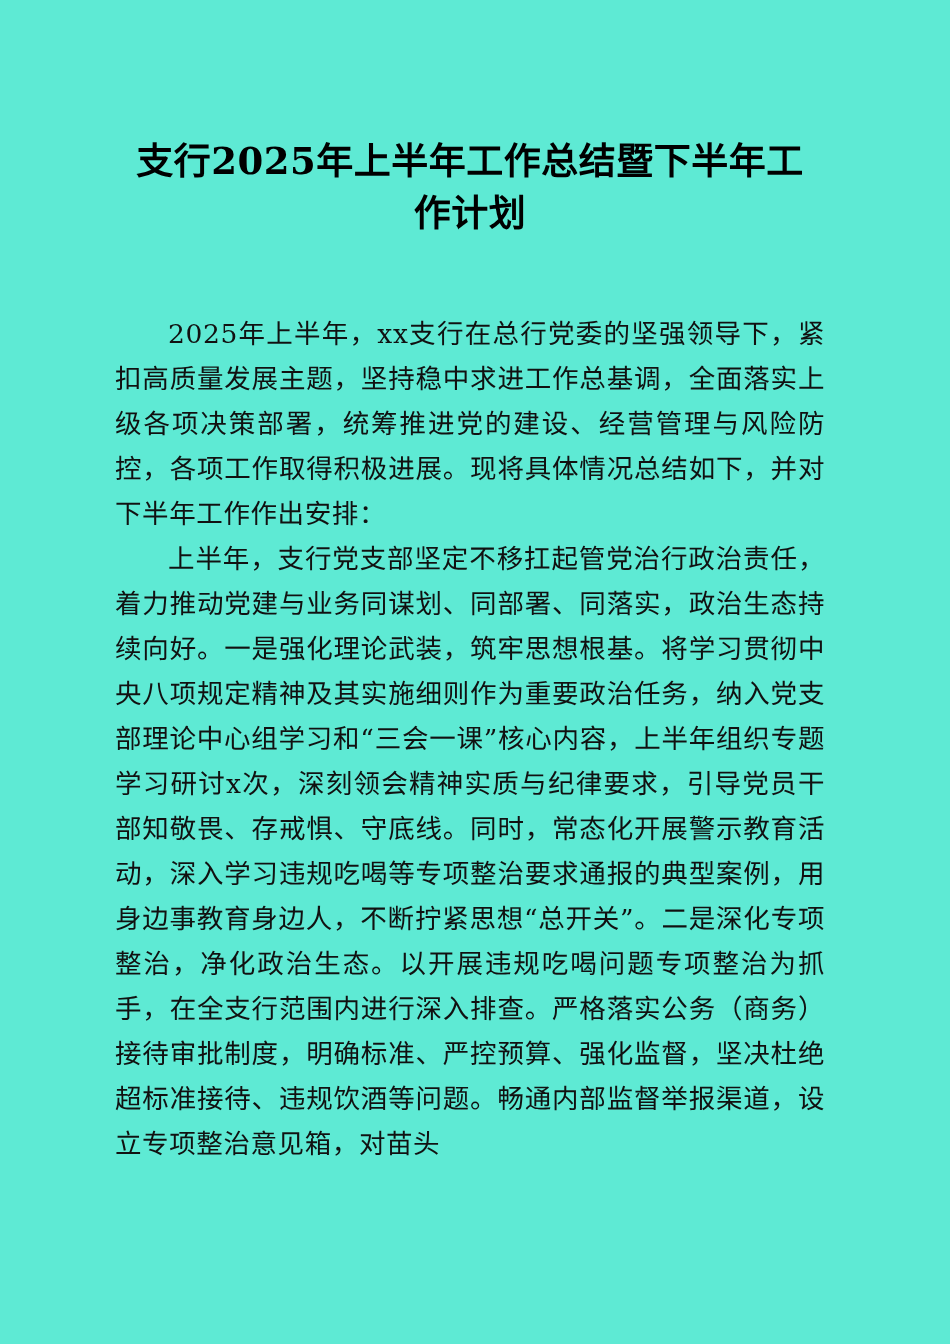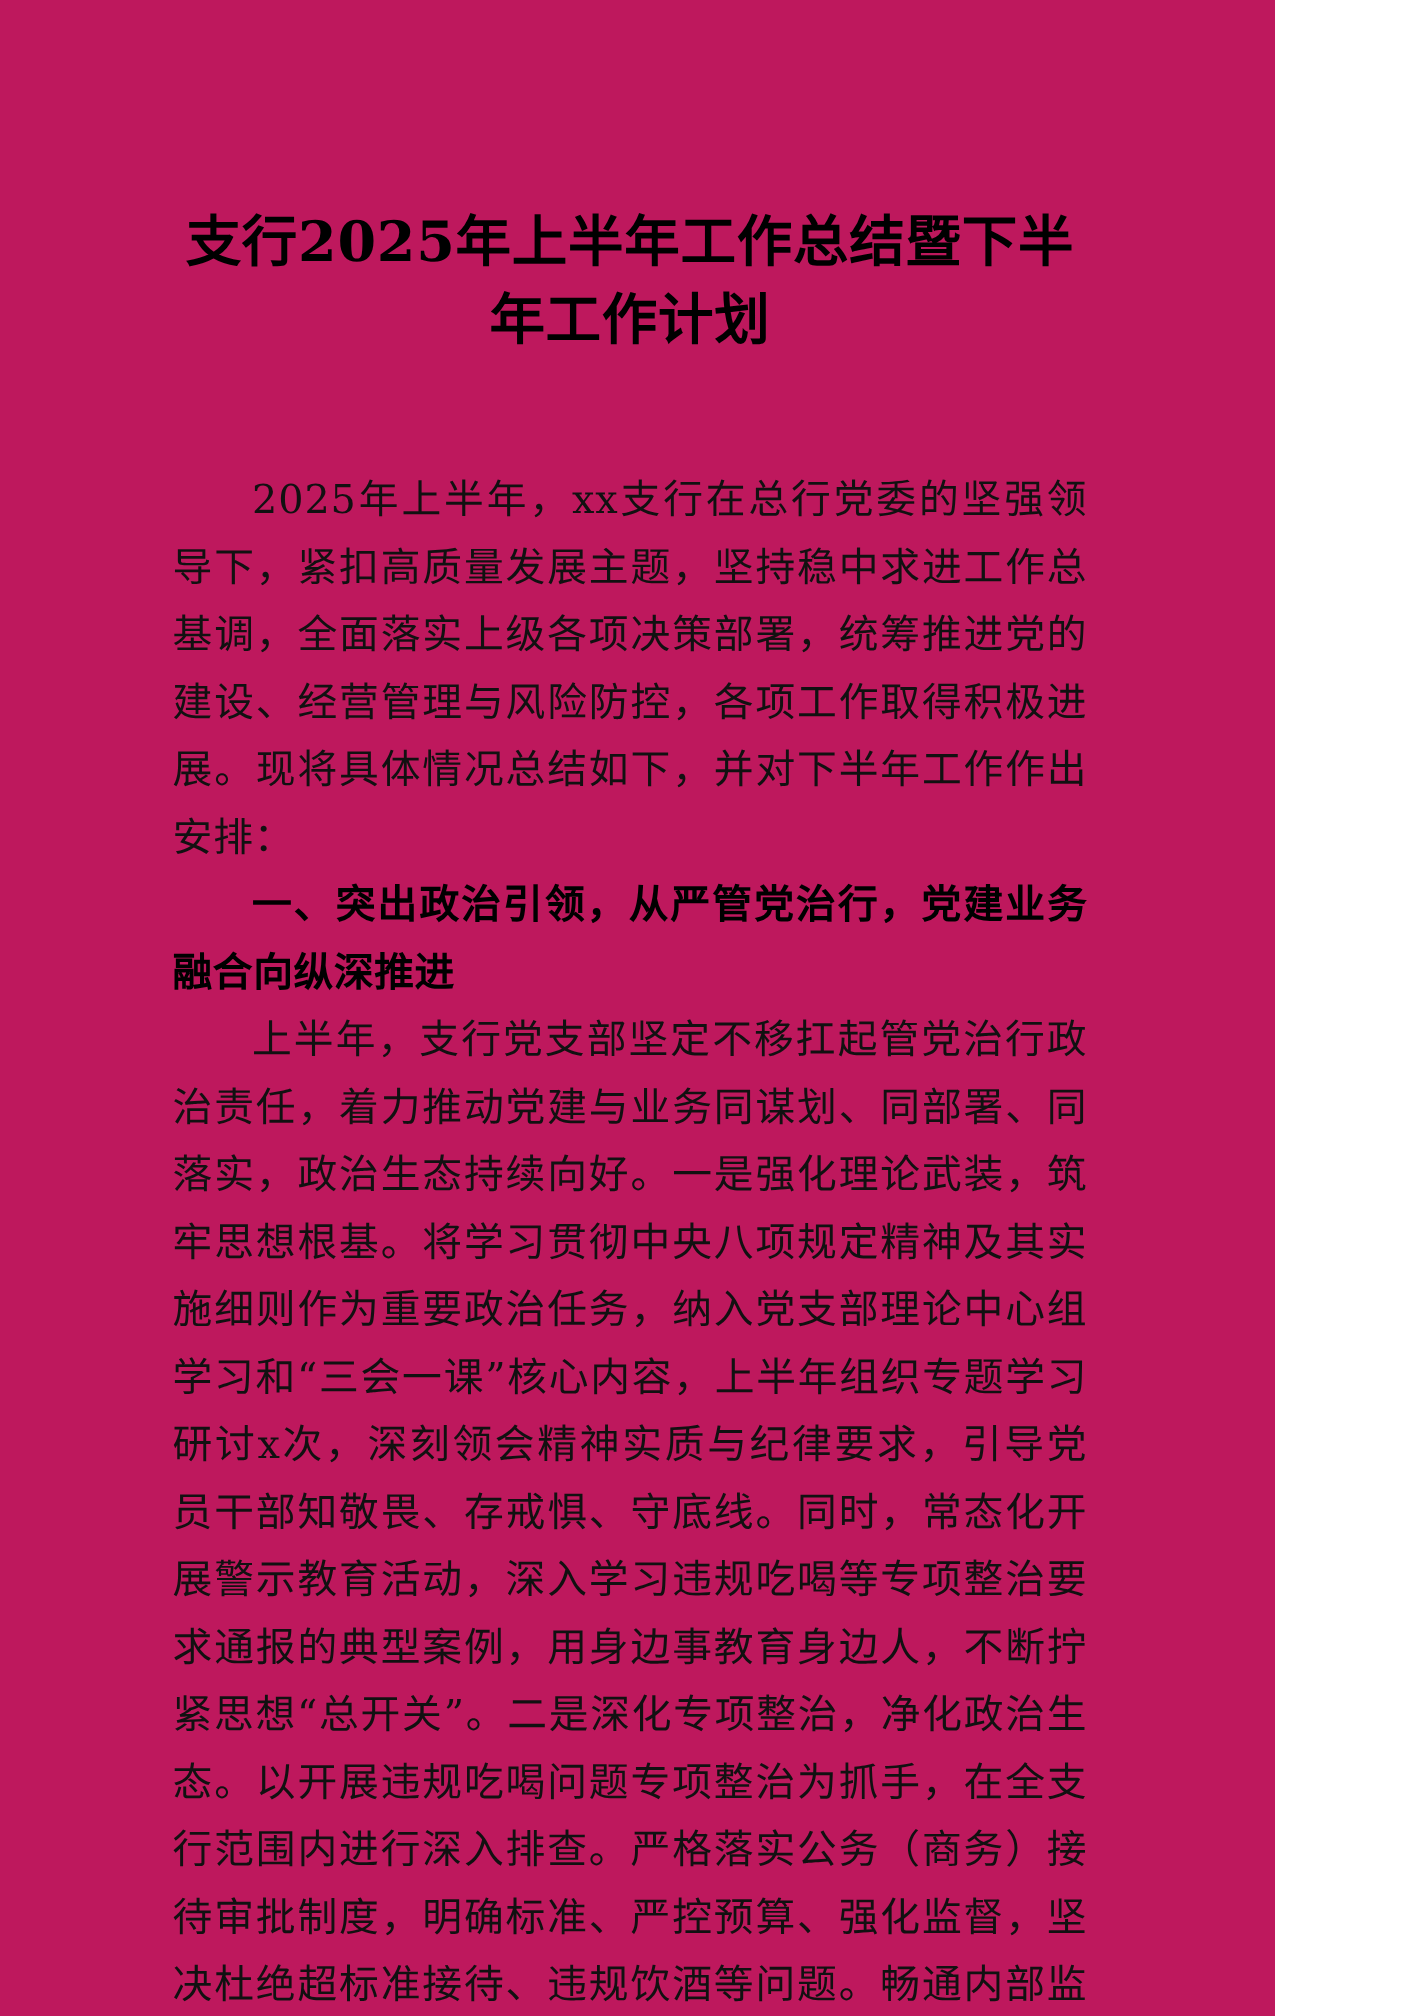--- a/index.html
+++ b/index.html
@@ -12,25 +12,25 @@
     width: 950px;
     height: 1344px;
     overflow: hidden;
     font-family: "DejaVu Serif", "Liberation Serif", serif;
     color: #000000;
     -webkit-font-smoothing: antialiased;
   }
 
   .page {
     position: relative;
-    width: 850px;
+    width: 950px;
     height: 1344px;
     box-sizing: border-box;
     padding: 135px 125px 0 115px;
-    background: #be185d;
+    background: #5eead4;
   }
 
   .doc-title {
     font-family: "DejaVu Serif", "Liberation Serif", serif;
     font-weight: 700;
     font-size: 37px;
     line-height: 52px;
     text-align: center;
     letter-spacing: 0.5px;
     margin: 0 0 8px 0;
@@ -79,19 +79,18 @@
 <body>
 
 <div class="page">
 
   <h1 class="doc-title">支行2025年上半年工作总结暨下半年工作计划</h1>
 
   <div class="body-block">
 
     <p class="para">2025年上半年，xx支行在总行党委的坚强领导下，紧扣高质量发展主题，坚持稳中求进工作总基调，全面落实上级各项决策部署，统筹推进党的建设、经营管理与风险防控，各项工作取得积极进展。现将具体情况总结如下，并对下半年工作作出安排：</p>
 
-    <p class="section-heading">一、突出政治引领，从严管党治行，党建业务融合向纵深推进</p>
 
     <p class="para">上半年，支行党支部坚定不移扛起管党治行政治责任，着力推动党建与业务同谋划、同部署、同落实，政治生态持续向好。一是强化理论武装，筑牢思想根基。将学习贯彻中央八项规定精神及其实施细则作为重要政治任务，纳入党支部理论中心组学习和“三会一课”核心内容，上半年组织专题学习研讨x次，深刻领会精神实质与纪律要求，引导党员干部知敬畏、存戒惧、守底线。同时，常态化开展警示教育活动，深入学习违规吃喝等专项整治要求通报的典型案例，用身边事教育身边人，不断拧紧思想“总开关”。二是深化专项整治，净化政治生态。以开展违规吃喝问题专项整治为抓手，在全支行范围内进行深入排查。严格落实公务（商务）接待审批制度，明确标准、严控预算、强化监督，坚决杜绝超标准接待、违规饮酒等问题。畅通内部监督举报渠道，设立专项整治意见箱，对苗头</p>
 
   </div>
 
 </div>
 
 </body></html>

